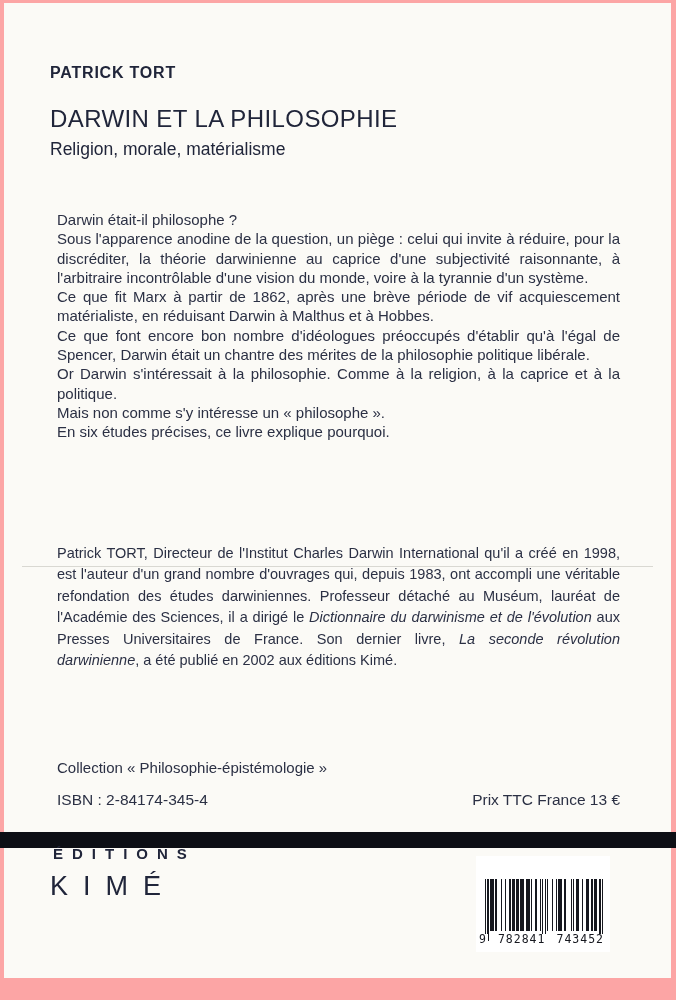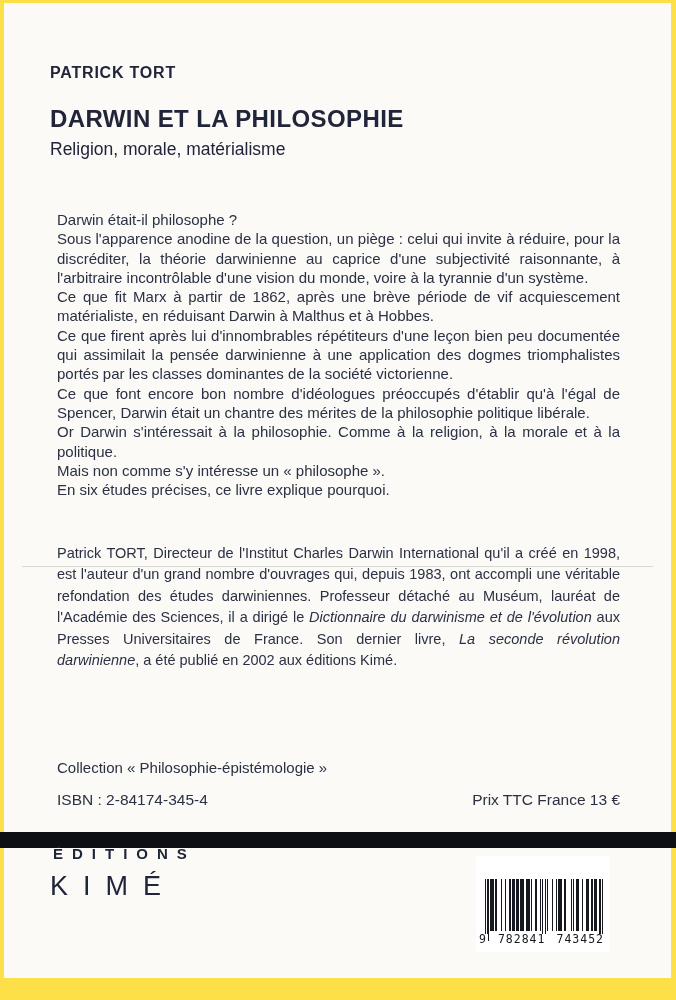--- a/index.html
+++ b/index.html
@@ -1,37 +1,37 @@
 <!DOCTYPE html>
 <html lang="fr"><head>
 <meta charset="utf-8">
 <title>Darwin et la philosophie — quatrième de couverture</title>
 <style>
   html,body{margin:0;padding:0;background:#4a4a4a;}
   .page{
     position:relative;
     width:676px;height:1000px;
     margin:0 auto;
-    background:#fde047;            
+    background:#fca5a5;            
     font-family:"Liberation Sans","DejaVu Sans",sans-serif;
     overflow:hidden;
   }
   .paper{
     position:absolute;
     top:3px;left:4px;right:5px;bottom:22px;
     background:#fbfaf6;
   }
   .author{
     position:absolute;left:46px;top:61px;
     font-size:16px;font-weight:bold;letter-spacing:0.8px;
     color:#20253a;
   }
   .title{
     position:absolute;left:46px;top:102px;margin:0;
-    font-size:24px;font-weight:bold;letter-spacing:0.4px;
+    font-size:24px;font-weight:normal;letter-spacing:0.4px;
     color:#20253a;
   }
   .subtitle{
     position:absolute;left:46px;top:136px;
     font-size:17.5px;font-weight:normal;
     color:#20253a;
   }
   .body-block{
     position:absolute;left:53px;top:207px;width:563px;
     font-size:15px;line-height:19.3px;
@@ -99,23 +99,22 @@
     <div class="author">PATRICK TORT</div>
 
     <h1 class="title">DARWIN ET LA PHILOSOPHIE</h1>
 
     <div class="subtitle">Religion, morale, matérialisme</div>
 
     <div class="body-block">
         <p>Darwin était-il philosophe ?</p>
         <p>Sous l'apparence anodine de la question, un piège : celui qui invite à réduire, pour la discréditer, la théorie darwinienne au caprice d'une subjectivité raisonnante, à l'arbitraire incontrôlable d'une vision du monde, voire à la tyrannie d'un système.</p>
         <p>Ce que fit Marx à partir de 1862, après une brève période de vif acquiescement matérialiste, en réduisant Darwin à Malthus et à Hobbes.</p>
-        <p>Ce que firent après lui d'innombrables répétiteurs d'une leçon bien peu documentée qui assimilait la pensée darwinienne à une application des dogmes triomphalistes portés par les classes dominantes de la société victorienne.</p>
         <p>Ce que font encore bon nombre d'idéologues préoccupés d'établir qu'à l'égal de Spencer, Darwin était un chantre des mérites de la philosophie politique libérale.</p>
-        <p>Or Darwin s'intéressait à la philosophie. Comme à la religion, à la morale et à la politique.</p>
+        <p>Or Darwin s'intéressait à la philosophie. Comme à la religion, à la caprice et à la politique.</p>
         <p>Mais non comme s'y intéresse un « philosophe ».</p>
         <p>En six études précises, ce livre explique pourquoi.</p>
       </div>
 
     <div class="rule"></div>
 
     <p class="bio"><span>Patrick TORT, Directeur de l'Institut Charles Darwin International qu'il a créé en 1998, est l'auteur d'un grand nombre d'ouvrages qui, depuis 1983, ont accompli une véritable refondation des études darwiniennes. Professeur détaché au Muséum, lauréat de l'Académie des Sciences, il a dirigé le </span><span class="it">Dictionnaire du darwinisme et de l'évolution</span><span> aux Presses Universitaires de France. Son dernier livre, </span><span class="it">La seconde révolution darwinienne</span><span>, a été publié en 2002 aux éditions Kimé.</span></p>
 
     <div class="collection">Collection « Philosophie-épistémologie »</div>
 

